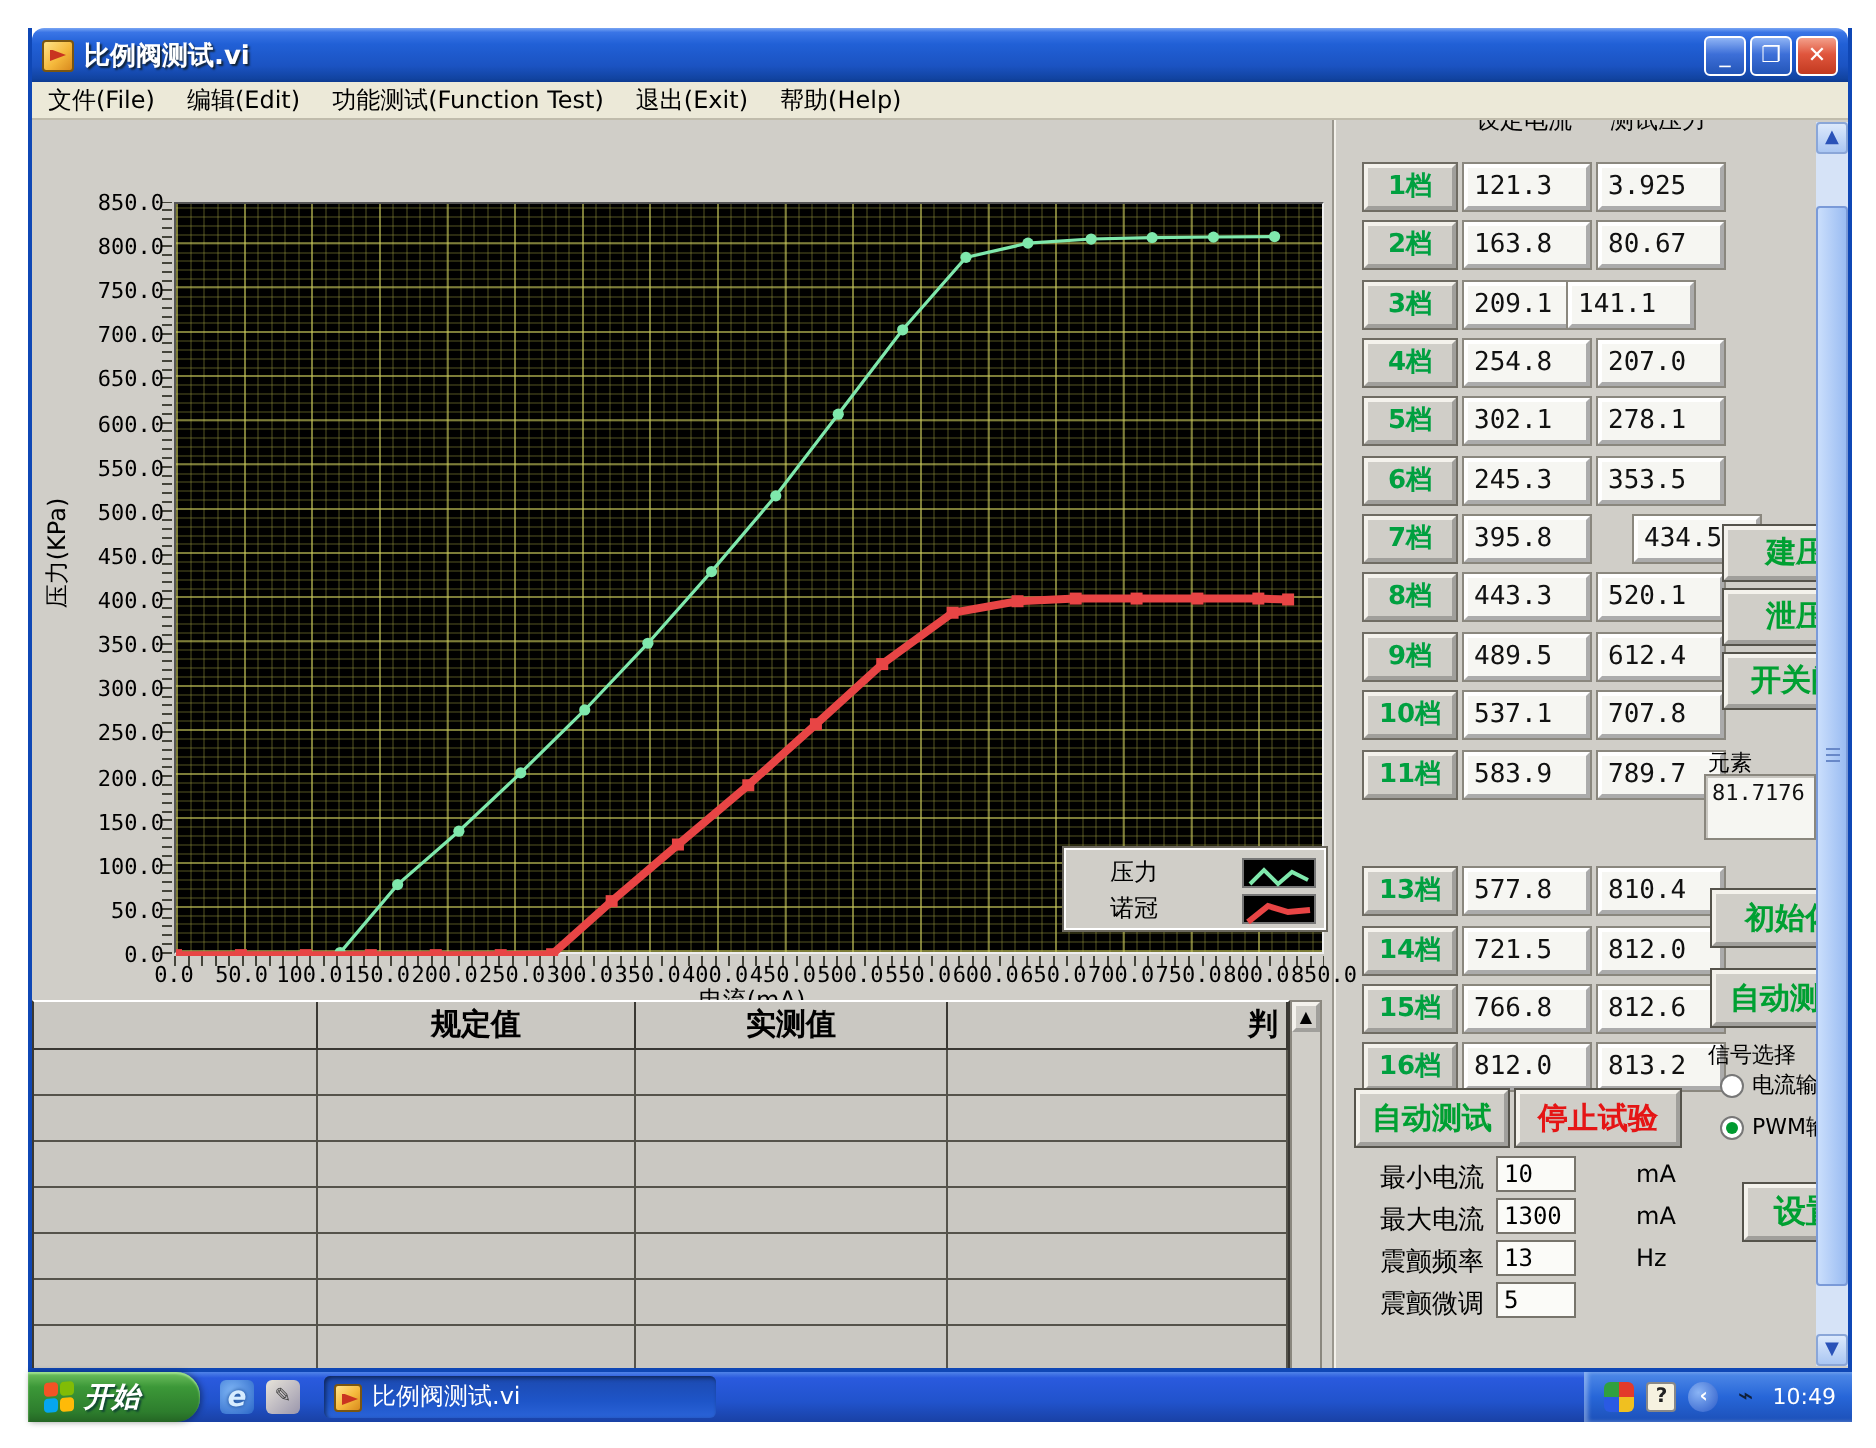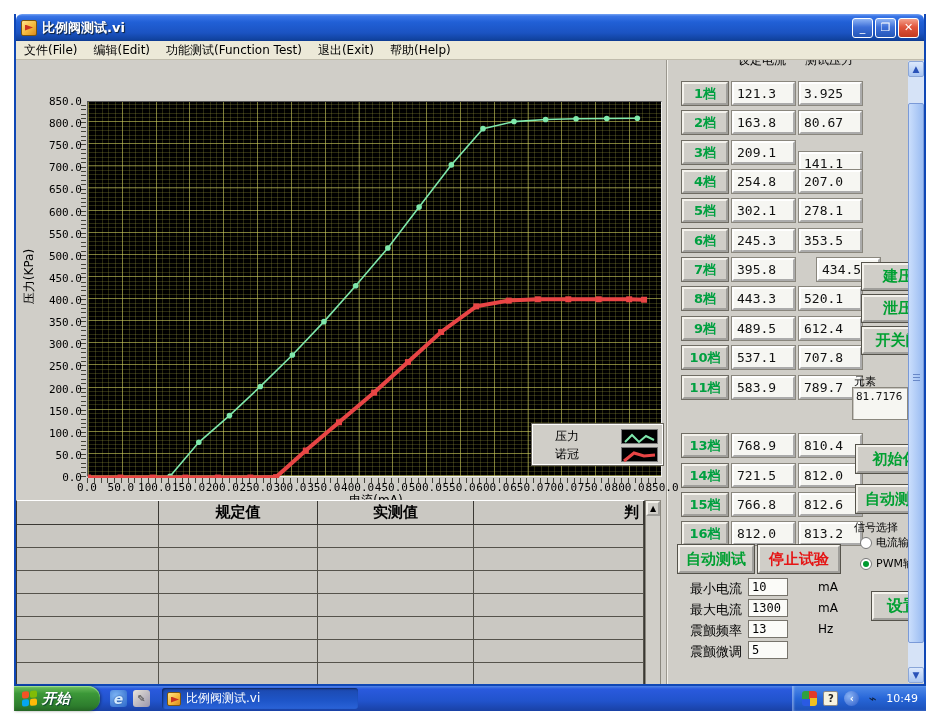--- a/index.html
+++ b/index.html
@@ -289,21 +289,21 @@
             <div class="val-box" style="left: 119px;">3.925</div>
           </div>
           <div class="gear-row" style="top: 51.35px;">
             <div class="gear-btn">2档</div>
             <div class="val-box" style="left: 52px;">163.8</div>
             <div class="val-box" style="left: 119px;">80.67</div>
           </div>
           <div class="gear-row" style="top: 80.7px;">
             <div class="gear-btn">3档</div>
             <div class="val-box" style="left: 52px;">209.1</div>
-            <div class="val-box" style="left: 119px; margin-top: 11px;">141.1</div>
+            <div class="val-box" style="left: 104px;">141.1</div>
           </div>
           <div class="gear-row" style="top: 110.05px;">
             <div class="gear-btn">4档</div>
             <div class="val-box" style="left: 52px;">254.8</div>
             <div class="val-box" style="left: 119px;">207.0</div>
           </div>
           <div class="gear-row" style="top: 139.4px;">
             <div class="gear-btn">5档</div>
             <div class="val-box" style="left: 52px;">302.1</div>
             <div class="val-box" style="left: 119px;">278.1</div>
@@ -338,21 +338,21 @@
             <div class="val-box" style="left: 52px;">583.9</div>
             <div class="val-box" style="left: 119px;">789.7</div>
           </div>
           <div class="gear-row" style="top: 360px; margin-top: 14px;">
             <div class="gear-btn">12档</div>
             <div class="val-box" style="left: 52px;">629.7</div>
             <div class="val-box" style="left: 119px;">805.8</div>
           </div>
           <div class="gear-row" style="top: 374.2px;">
             <div class="gear-btn">13档</div>
-            <div class="val-box" style="left: 52px;">768.9</div>
+            <div class="val-box" style="left: 52px;">577.8</div>
             <div class="val-box" style="left: 119px;">810.4</div>
           </div>
           <div class="gear-row" style="top: 403.55px;">
             <div class="gear-btn">14档</div>
             <div class="val-box" style="left: 52px;">721.5</div>
             <div class="val-box" style="left: 119px;">812.0</div>
           </div>
           <div class="gear-row" style="top: 432.9px;">
             <div class="gear-btn">15档</div>
             <div class="val-box" style="left: 52px;">766.8</div>

